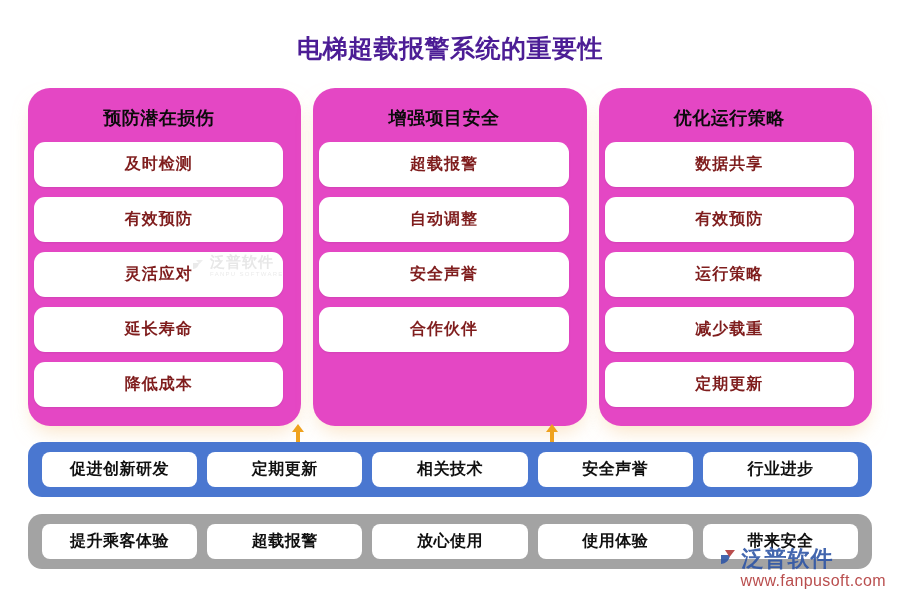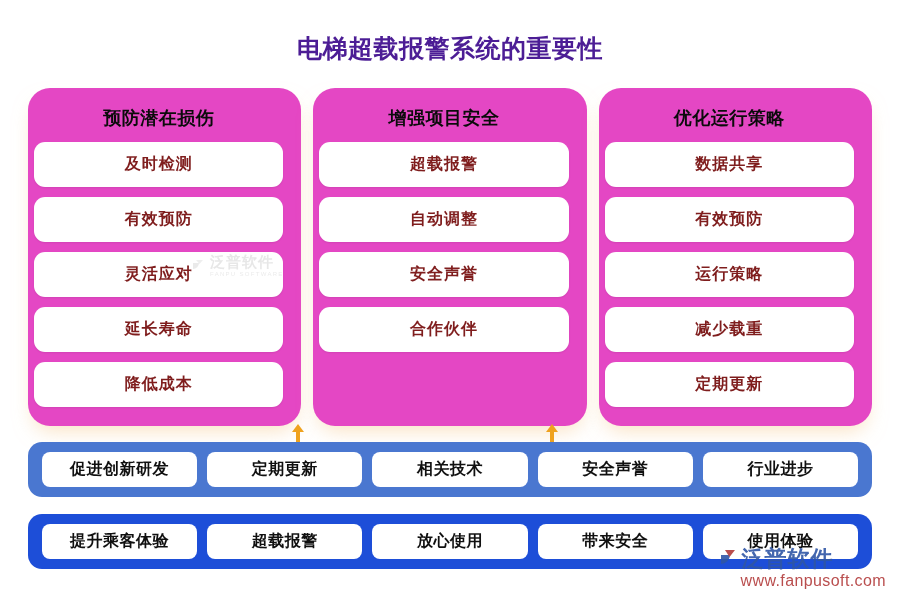--- a/index.html
+++ b/index.html
@@ -105,21 +105,21 @@
     width: 844px;
     height: 55px;
     border-radius: 14px;
     display: flex;
     align-items: center;
     padding: 0 14px;
     gap: 10px;
   }
 
   .bar-1 { top: 442px; background: #4A77D0; }
-  .bar-2 { top: 514px; background: #1d4ed8; }
+  .bar-2 { top: 514px; background: #a3a3a3; }
 
   .chip {
     background: #ffffff;
     border-radius: 8px;
     height: 35px;
     display: flex;
     align-items: center;
     justify-content: center;
     font-size: 16px;
     font-weight: bold;
@@ -247,22 +247,22 @@
     <div class="chip">定期更新</div>
     <div class="chip">相关技术</div>
     <div class="chip">安全声誉</div>
     <div class="chip">行业进步</div>
   </div>
 
   <div class="bar bar-2">
     <div class="chip">提升乘客体验</div>
     <div class="chip">超载报警</div>
     <div class="chip">放心使用</div>
+    <div class="chip">使用体验</div>
     <div class="chip">带来安全</div>
-    <div class="chip">使用体验</div>
   </div>
 
   <div class="wm-center">
     <span class="wm-mark">
       <svg width="20" height="20" viewBox="0 0 20 20">
         <path d="M2 7 L13 7 A6 6 0 0 1 7 13 L7 7 Z" fill="#cfcfcf"></path>
         <path d="M10 4 L17 4 L13.5 8 Z" fill="#d8d8d8"></path>
       </svg>
     </span>
     <span class="wm-text">

